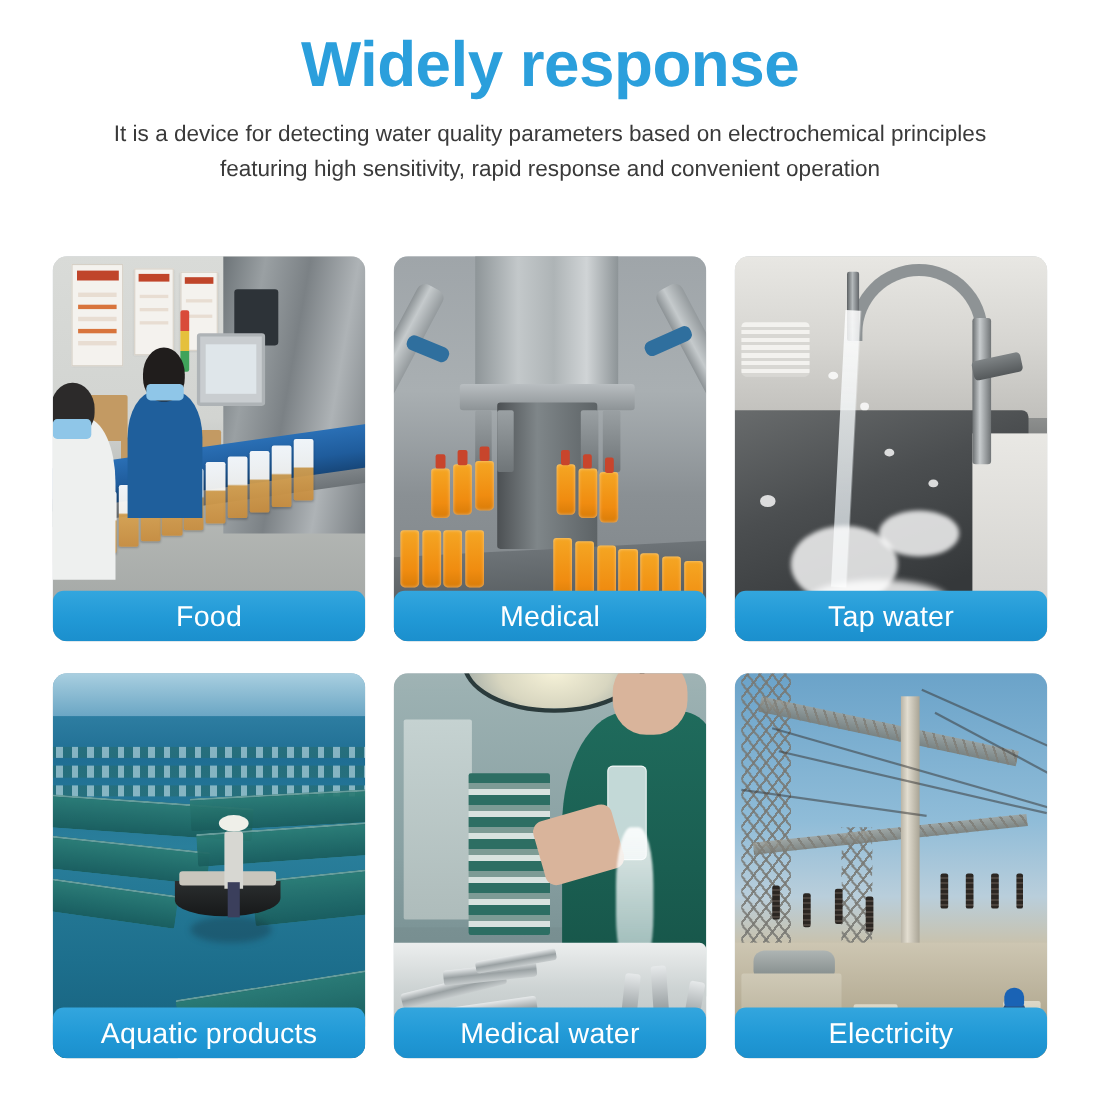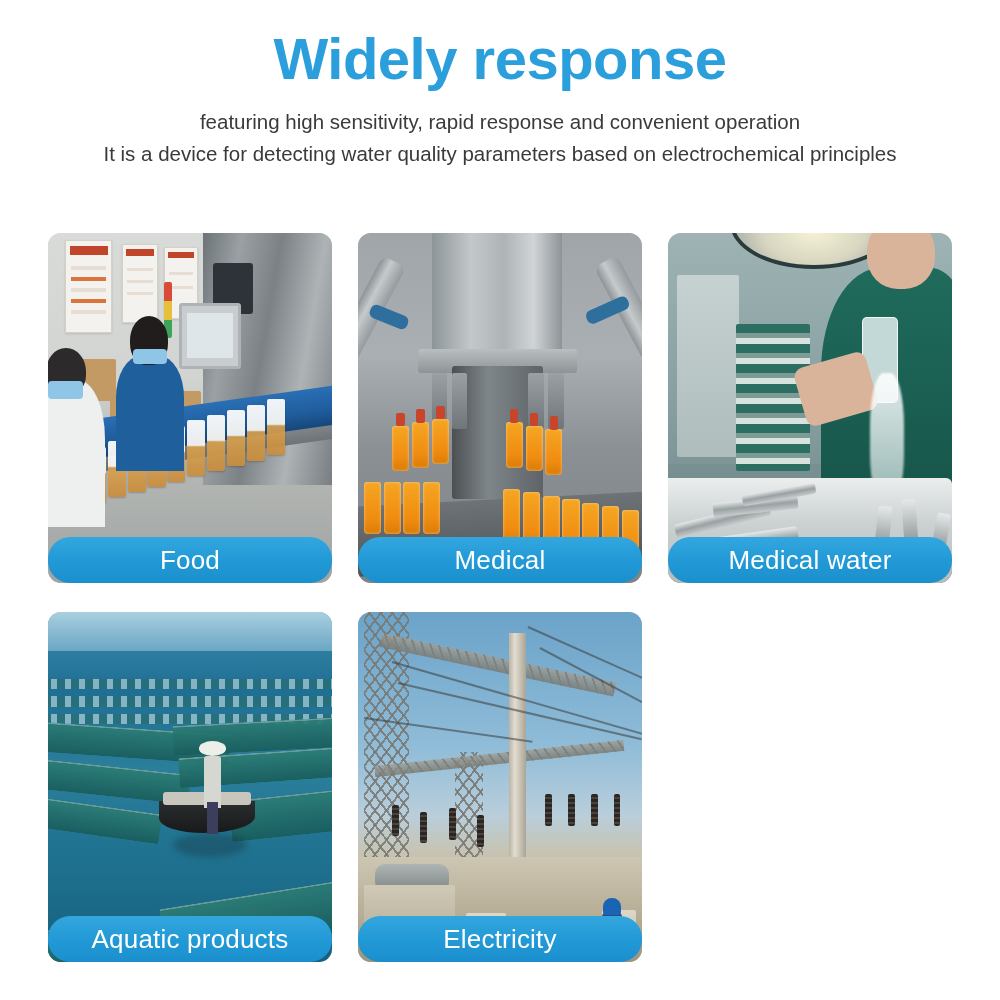--- a/index.html
+++ b/index.html
@@ -60,21 +60,21 @@
     position: absolute;
     inset: 0;
     overflow: hidden;
   }
   .card-label {
     position: absolute;
     left: 0;
     right: 0;
     bottom: 0;
     height: 46px;
-    border-radius: 22px;
+    border-radius: 10px;
     background: linear-gradient(180deg, #33a6de 0%, #2199d6 55%, #1b8fcd 100%);
     color: #ffffff;
     font-size: 26px;
     line-height: 46px;
     text-align: center;
     letter-spacing: 0.2px;
     white-space: nowrap;
   }
 
   
@@ -409,22 +409,22 @@
     position:absolute; background: linear-gradient(180deg,#ddd8c8 0%, #bdb6a1 100%);
     border-radius:2px;
   }
 </style>
 </head>
 <body>
 
 <h1 class="page-title">Widely response</h1>
 
 <p class="subtitle">
+  <span class="subtitle-line">It is a device for detecting water quality parameters based on electrochemical principles</span>
   <span class="subtitle-line">featuring high sensitivity, rapid response and convenient operation</span>
-  <span class="subtitle-line">It is a device for detecting water quality parameters based on electrochemical principles</span>
 </p>
 
 <div class="grid">
 
   <div class="card">
     <div class="photo food">
       <div class="wall-poster" style="left:6%;top:2%;width:16%;height:26%;">
         <div class="poster-head"></div>
         <div class="poster-row" style="top:28%"></div>
         <div class="poster-row" style="top:40%;background:#d8743c"></div>
@@ -503,42 +503,41 @@
       <div class="bottle" style="left:58%;top:74%;height:16%;"></div>
       <div class="bottle" style="left:65%;top:75%;height:16%;"></div>
       <div class="bottle" style="left:72%;top:76%;height:16%;"></div>
       <div class="bottle" style="left:79%;top:77%;height:16%;"></div>
       <div class="bottle" style="left:86%;top:78%;height:16%;"></div>
       <div class="bottle" style="left:93%;top:79%;height:16%;"></div>
     </div>
     <div class="card-label">Medical</div>
   </div>
 
-
   <div class="card">
-    <div class="photo medical">
-      <div class="wall"></div>
-      <div class="oplight"></div>
-      <div class="door"></div>
-      <div class="cart"></div>
-      <div class="surgeon"></div>
-      <div class="head"></div>
-      <div class="bottle"></div>
-      <div class="arm"></div>
-      <div class="pour"></div>
-      <div class="tray"></div>
-      <div class="tool" style="left:6%;bottom:8%;width:40%;height:6%;transform:rotate(-8deg);"></div>
-      <div class="tool" style="left:2%;bottom:16%;width:34%;height:4%;transform:rotate(-14deg);"></div>
-      <div class="tool" style="left:16%;bottom:20%;width:30%;height:4%;transform:rotate(-6deg);"></div>
-      <div class="tool" style="left:26%;bottom:24%;width:26%;height:3%;transform:rotate(-10deg);"></div>
-      <div class="tool" style="right:22%;bottom:2%;width:5%;height:20%;transform:rotate(6deg);"></div>
-      <div class="tool" style="right:12%;bottom:2%;width:5%;height:22%;transform:rotate(-4deg);"></div>
-      <div class="tool" style="right:2%;bottom:2%;width:5%;height:18%;transform:rotate(10deg);"></div>
+    <div class="photo tapwater">
+      <div class="backsplash"></div>
+      <div class="dishes"></div>
+      <div class="sink"></div>
+      <div class="counter"></div>
+      <div class="spout"></div>
+      <div class="downpipe"></div>
+      <div class="column"></div>
+      <div class="handle"></div>
+      <div class="stream"></div>
+      <div class="splash" style="left:18%;top:70%;width:34%;height:20%;filter:blur(2px);"></div>
+      <div class="splash" style="left:46%;top:66%;width:26%;height:12%;filter:blur(2px);"></div>
+      <div class="splash" style="left:8%;top:62%;width:5%;height:3%;"></div>
+      <div class="splash" style="left:30%;top:30%;width:3%;height:2%;"></div>
+      <div class="splash" style="left:40%;top:38%;width:3%;height:2%;"></div>
+      <div class="splash" style="left:48%;top:50%;width:3%;height:2%;"></div>
+      <div class="splash" style="left:62%;top:58%;width:3%;height:2%;"></div>
+      <div class="splash" style="left:24%;top:84%;width:44%;height:10%;filter:blur(3px);"></div>
     </div>
-    <div class="card-label">Medical water</div>
+    <div class="card-label">Tap water</div>
   </div>
 
   <div class="card">
     <div class="photo aquatic">
       <div class="sky"></div>
       <div class="netfar" style="top:19%"></div>
       <div class="netfar" style="top:24%"></div>
       <div class="netfar" style="top:29%"></div>
       <div class="net" style="left:-6%;top:33%;width:70%;transform:rotate(4deg);"></div>
       <div class="net" style="left:44%;top:31%;width:66%;transform:rotate(-3deg);"></div>
@@ -549,20 +548,43 @@
       <div class="net" style="left:40%;top:80%;width:76%;transform:rotate(-9deg);height:14%;"></div>
       <div class="net" style="left:-10%;top:92%;width:50%;transform:rotate(5deg);height:12%;"></div>
       <div class="reflect"></div>
       <div class="boat"></div>
       <div class="fisher">
           <span class="hat"></span>
           <span class="legs"></span>
         </div>
     </div>
     <div class="card-label">Aquatic products</div>
+  </div>
+
+  <div class="card">
+    <div class="photo medical">
+      <div class="wall"></div>
+      <div class="oplight"></div>
+      <div class="door"></div>
+      <div class="cart"></div>
+      <div class="surgeon"></div>
+      <div class="head"></div>
+      <div class="bottle"></div>
+      <div class="arm"></div>
+      <div class="pour"></div>
+      <div class="tray"></div>
+      <div class="tool" style="left:6%;bottom:8%;width:40%;height:6%;transform:rotate(-8deg);"></div>
+      <div class="tool" style="left:2%;bottom:16%;width:34%;height:4%;transform:rotate(-14deg);"></div>
+      <div class="tool" style="left:16%;bottom:20%;width:30%;height:4%;transform:rotate(-6deg);"></div>
+      <div class="tool" style="left:26%;bottom:24%;width:26%;height:3%;transform:rotate(-10deg);"></div>
+      <div class="tool" style="right:22%;bottom:2%;width:5%;height:20%;transform:rotate(6deg);"></div>
+      <div class="tool" style="right:12%;bottom:2%;width:5%;height:22%;transform:rotate(-4deg);"></div>
+      <div class="tool" style="right:2%;bottom:2%;width:5%;height:18%;transform:rotate(10deg);"></div>
+    </div>
+    <div class="card-label">Medical water</div>
   </div>
 
   <div class="card">
     <div class="photo electricity">
       <div class="tower" style="left:2%;top:0%;width:16%;height:74%;"></div>
       <div class="tower" style="left:34%;top:40%;width:10%;height:36%;"></div>
       <div class="crossarm" style="left:8%;top:6%;width:84%;transform:rotate(12deg);"></div>
       <div class="crossarm" style="left:6%;top:44%;width:88%;transform:rotate(-6deg);height:3%;"></div>
       <div class="pole"></div>
       <div class="ground"></div>

